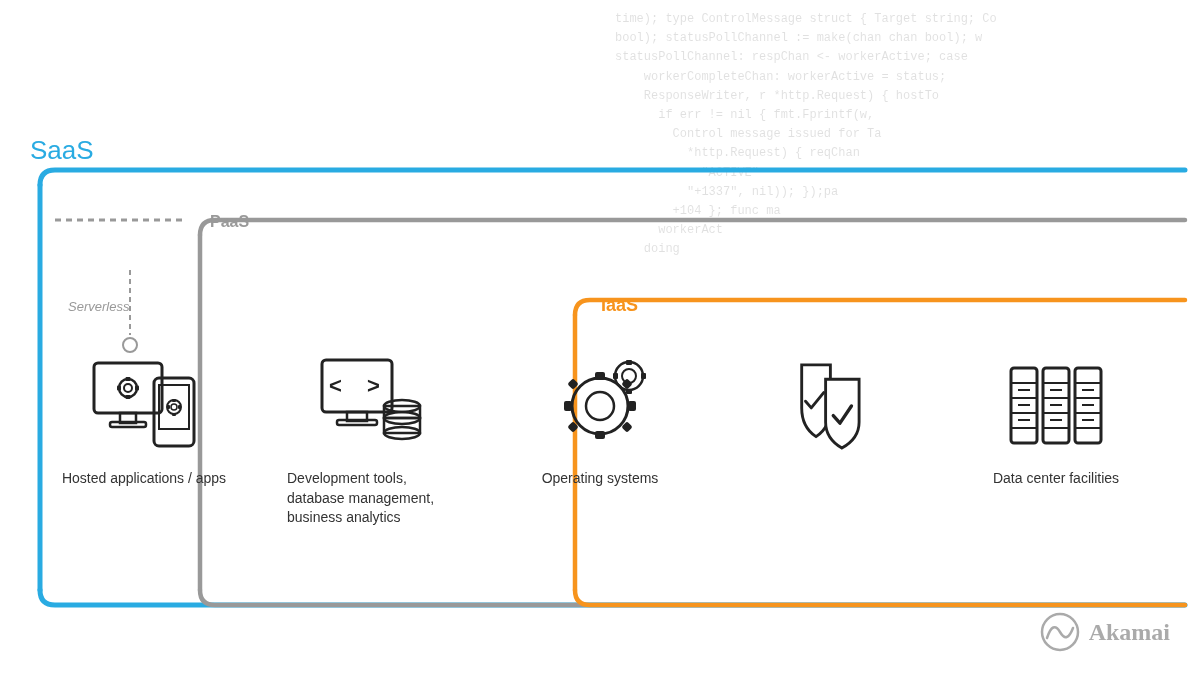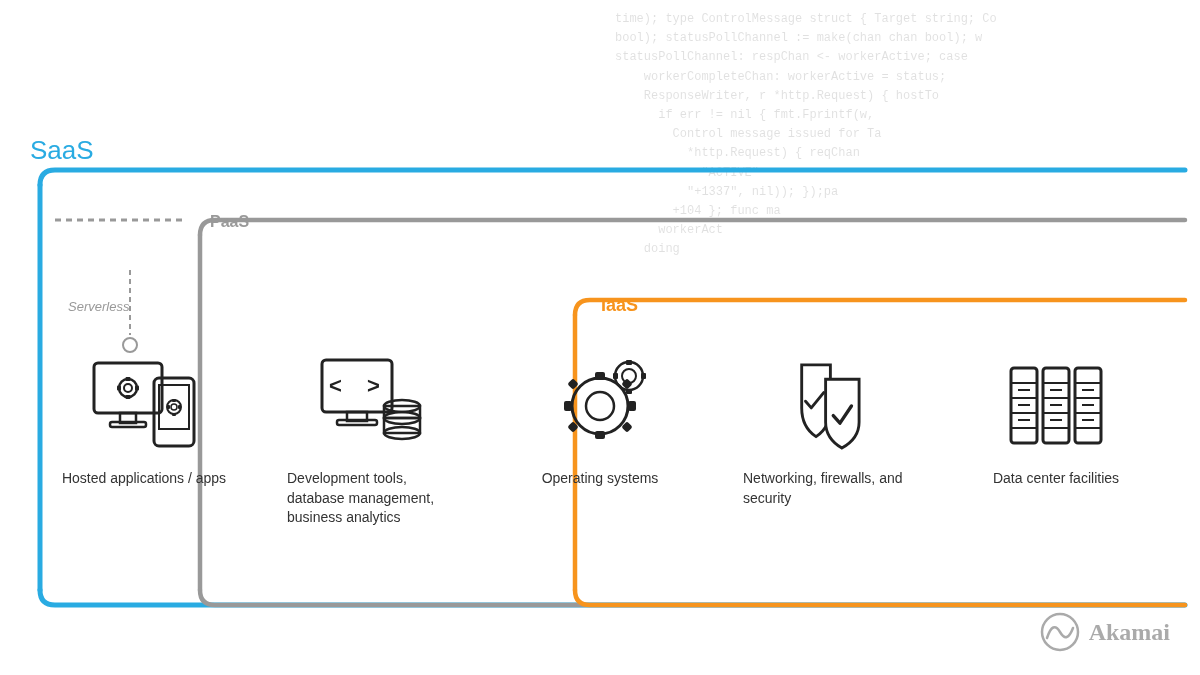--- a/index.html
+++ b/index.html
@@ -251,21 +251,20 @@
 
         <path d="M30 5 L60 5 L60 50 Q60 70 45 80 Q30 70 30 50 Z" fill="none" stroke="#222" stroke-width="3"></path>
 
         <path d="M55 20 L90 20 L90 65 Q90 82 72 92 Q55 82 55 65 Z" fill="white" stroke="#222" stroke-width="3"></path>
 
         <polyline points="63,58 70,66 82,48" fill="none" stroke="#222" stroke-width="3.5" stroke-linecap="round" stroke-linejoin="round"></polyline>
 
         <polyline points="34,43 40,50 53,34" fill="none" stroke="#222" stroke-width="3" stroke-linecap="round" stroke-linejoin="round"></polyline>
       </svg>
     </div>
-    <div class="item-label">Networking, firewalls, and security</div>
   </div>
 
   <div class="item">
     <div class="icon-box">
       <svg width="100" height="95" viewBox="0 0 100 95">
 
         <rect x="5" y="10" width="26" height="75" rx="3" fill="none" stroke="#222" stroke-width="3"></rect>
         <line x1="5" y1="25" x2="31" y2="25" stroke="#222" stroke-width="2"></line>
         <line x1="5" y1="40" x2="31" y2="40" stroke="#222" stroke-width="2"></line>
         <line x1="5" y1="55" x2="31" y2="55" stroke="#222" stroke-width="2"></line>

